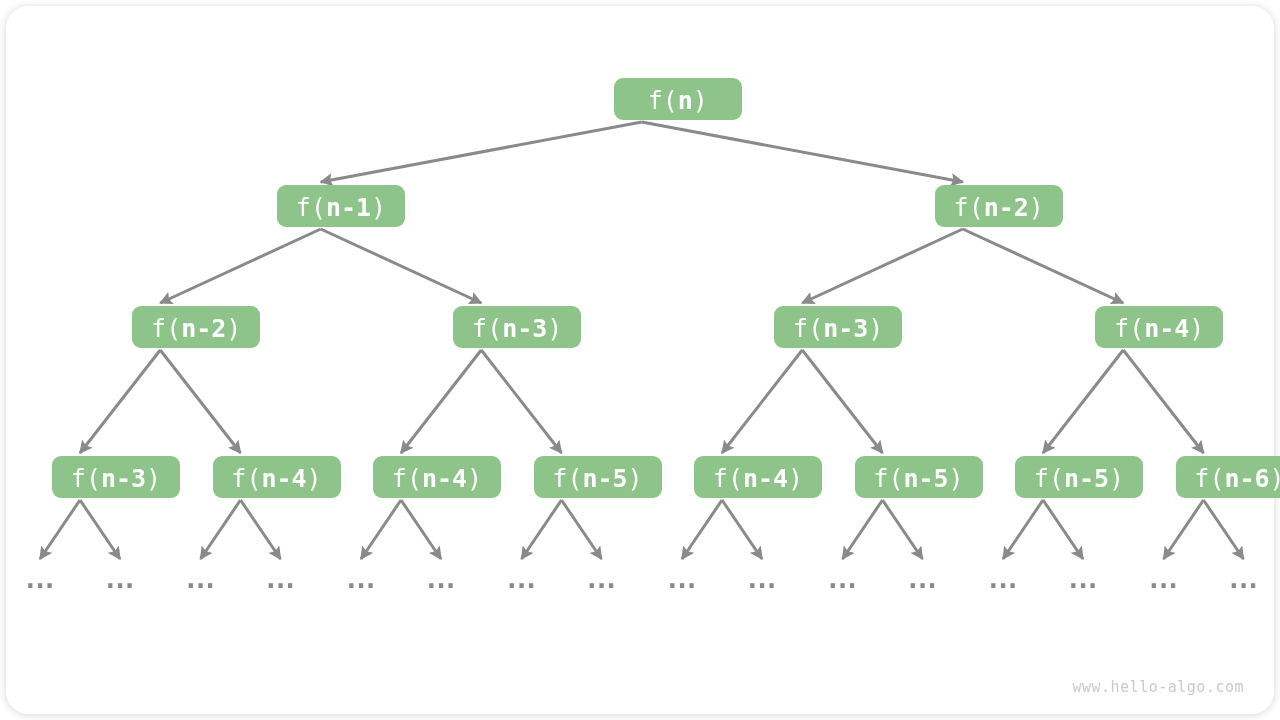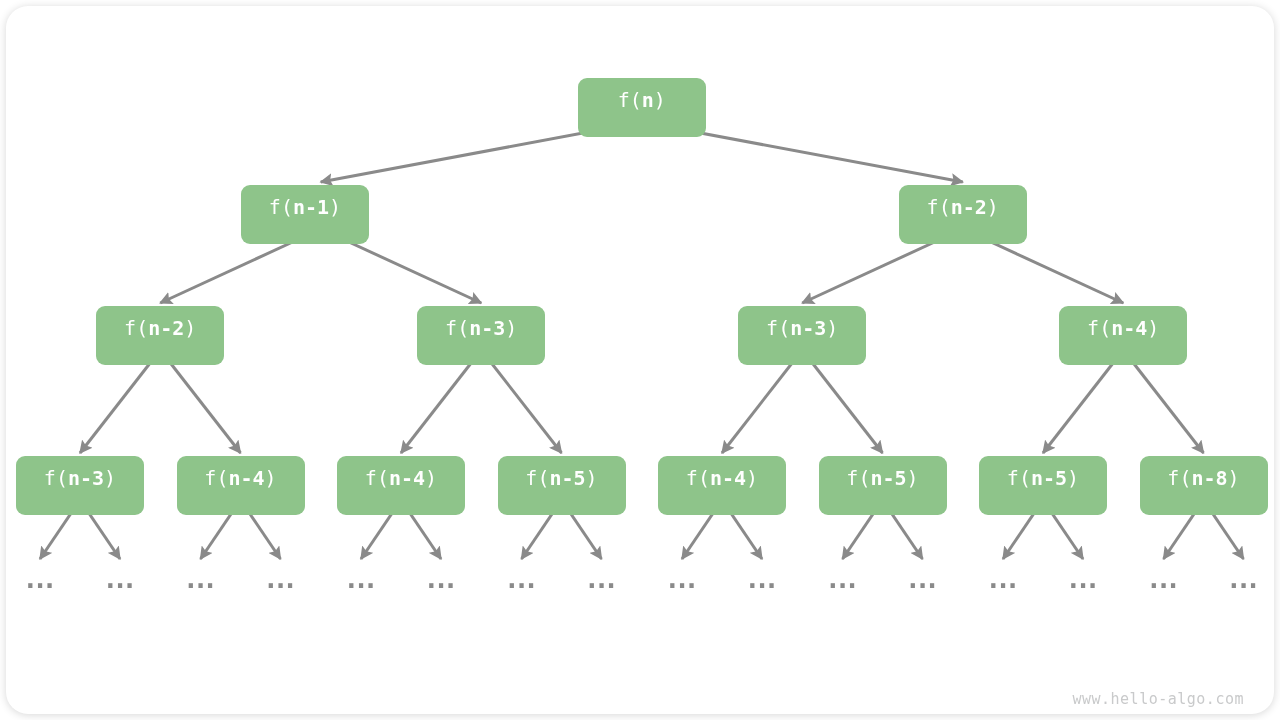--- a/index.html
+++ b/index.html
@@ -9,35 +9,36 @@
     font-family:"DejaVu Sans Mono","Liberation Mono",monospace;
   }
   .card{
     position:absolute;inset:6px;border-radius:22px;
     background:var(--card-bg,#fff);
     box-shadow:0 1px 8px rgba(0,0,0,0.16);
   }
   #diagram{position:absolute;inset:0;}
   #edges{position:absolute;left:0;top:0;width:1280px;height:720px;display:block;}
   .node{
-    position:absolute;width:128px;height:59px;border-radius:9px;
+    position:absolute;width:128px;height:42px;border-radius:9px;
     background:var(--node-fill,#8EC48A);
     color:var(--node-text,#fff);
-    font-size:20px;line-height:45px;text-align:center;
+    font-size:25px;line-height:45px;text-align:center;
     white-space:nowrap;
+    margin-left:36px;
   }
   .node b{font-weight:bold;}
   .ellipsis{
     position:absolute;width:60px;height:24px;line-height:16px;
     text-align:center;font-size:26px;font-weight:bold;
     letter-spacing:-6px;text-indent:-6px;
     color:var(--dots,#8A8A8A);
   }
   .watermark{
-    position:absolute;right:36px;bottom:12px;
+    position:absolute;right:36px;bottom:24px;
     font-size:15px;letter-spacing:0.5px;
     color:var(--wm,#C9CACB);
   }
 </style>
 </head>
 <body style="--node-fill: #8EC48A; --node-text: #FFFFFF; --arrow: #8A8A8A; --dots: #8A8A8A; --wm: #C9CACB; --card-bg: #FFFFFF;">
 
 <div class="card"></div>
 
 <div id="diagram">
@@ -88,21 +89,21 @@
       <div class="node" style="left: 417.25px; top: 306px;"><span>f(</span><b>n-3</b><span>)</span></div>
       <div class="node" style="left: 738.25px; top: 306px;"><span>f(</span><b>n-3</b><span>)</span></div>
       <div class="node" style="left: 1059.25px; top: 306px;"><span>f(</span><b>n-4</b><span>)</span></div>
       <div class="node" style="left: 16px; top: 456px;"><span>f(</span><b>n-3</b><span>)</span></div>
       <div class="node" style="left: 176.5px; top: 456px;"><span>f(</span><b>n-4</b><span>)</span></div>
       <div class="node" style="left: 337px; top: 456px;"><span>f(</span><b>n-4</b><span>)</span></div>
       <div class="node" style="left: 497.5px; top: 456px;"><span>f(</span><b>n-5</b><span>)</span></div>
       <div class="node" style="left: 658px; top: 456px;"><span>f(</span><b>n-4</b><span>)</span></div>
       <div class="node" style="left: 818.5px; top: 456px;"><span>f(</span><b>n-5</b><span>)</span></div>
       <div class="node" style="left: 979px; top: 456px;"><span>f(</span><b>n-5</b><span>)</span></div>
-      <div class="node" style="left: 1139.5px; top: 456px;"><span>f(</span><b>n-8</b><span>)</span></div>
+      <div class="node" style="left: 1139.5px; top: 456px;"><span>f(</span><b>n-6</b><span>)</span></div>
       <div class="ellipsis" style="left: 10px; top: 571px;">...</div>
       <div class="ellipsis" style="left: 90px; top: 571px;">...</div>
       <div class="ellipsis" style="left: 170.5px; top: 571px;">...</div>
       <div class="ellipsis" style="left: 250.5px; top: 571px;">...</div>
       <div class="ellipsis" style="left: 331px; top: 571px;">...</div>
       <div class="ellipsis" style="left: 411px; top: 571px;">...</div>
       <div class="ellipsis" style="left: 491.5px; top: 571px;">...</div>
       <div class="ellipsis" style="left: 571.5px; top: 571px;">...</div>
       <div class="ellipsis" style="left: 652px; top: 571px;">...</div>
       <div class="ellipsis" style="left: 732px; top: 571px;">...</div>

